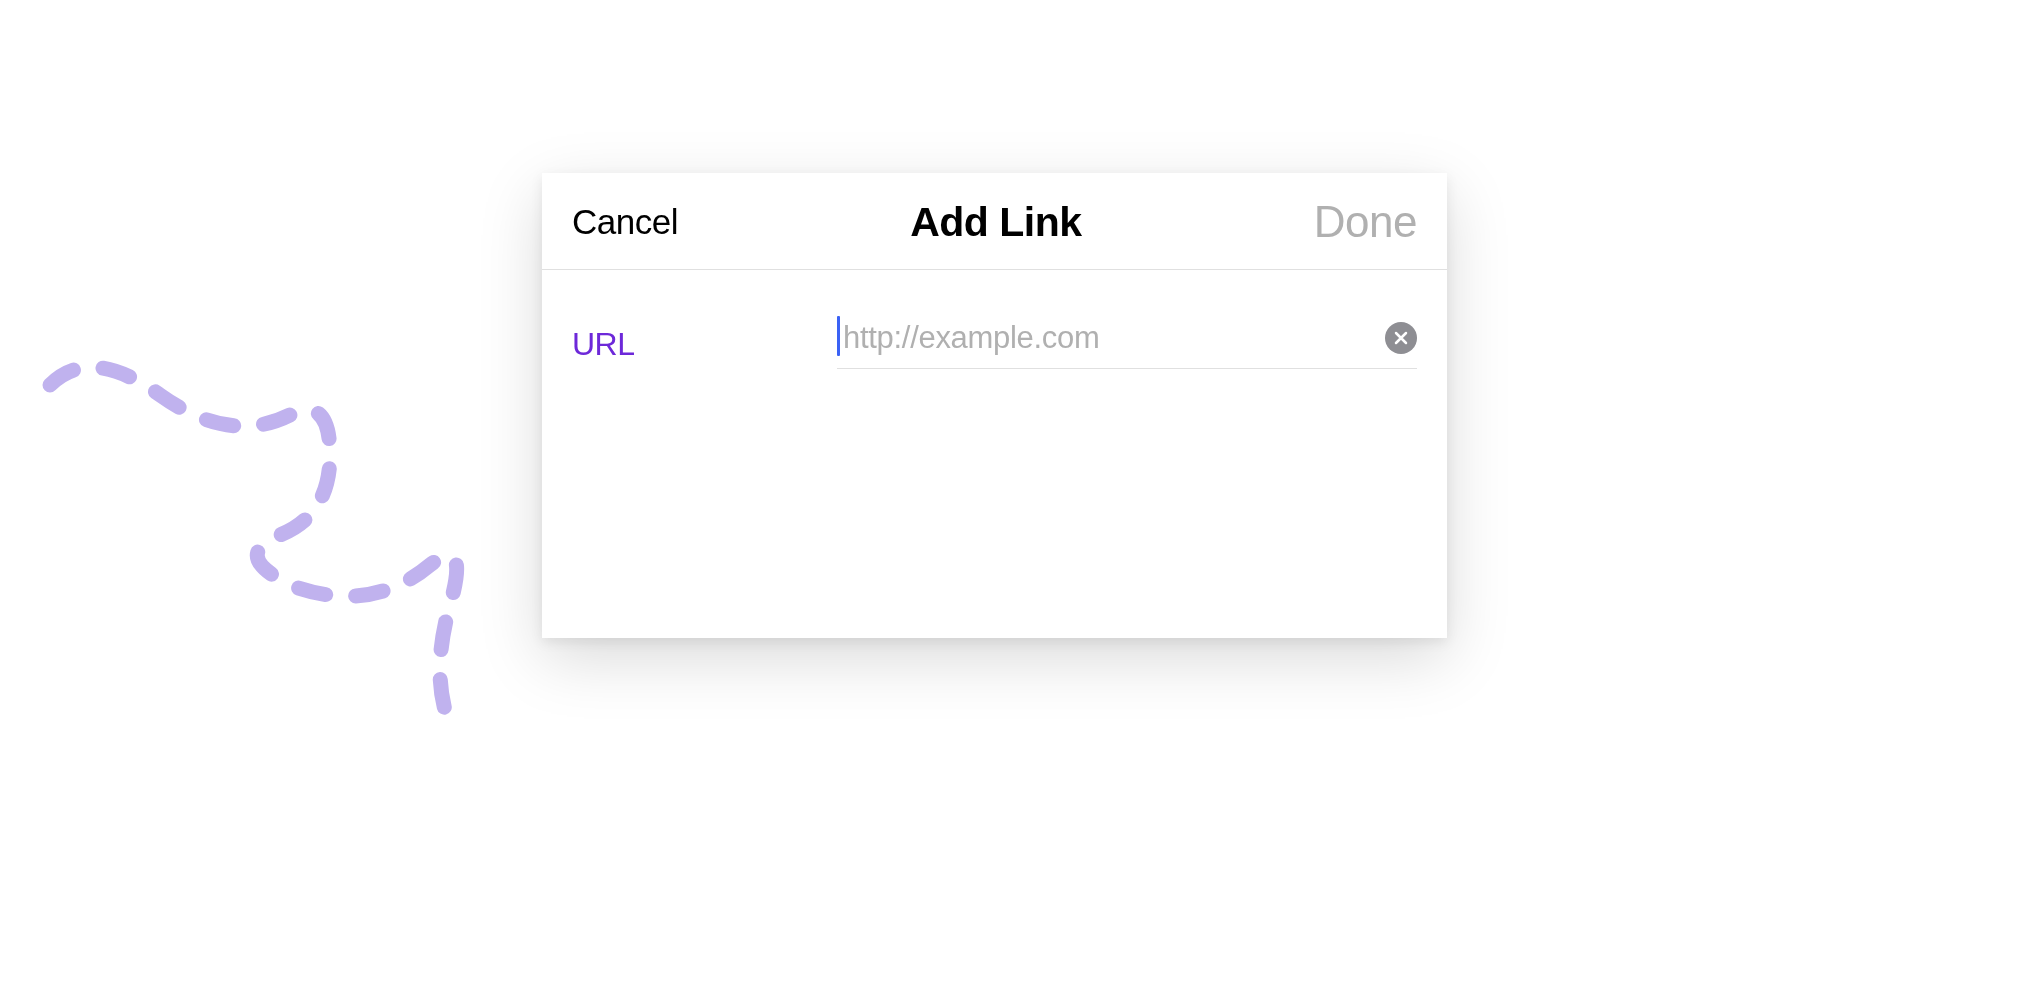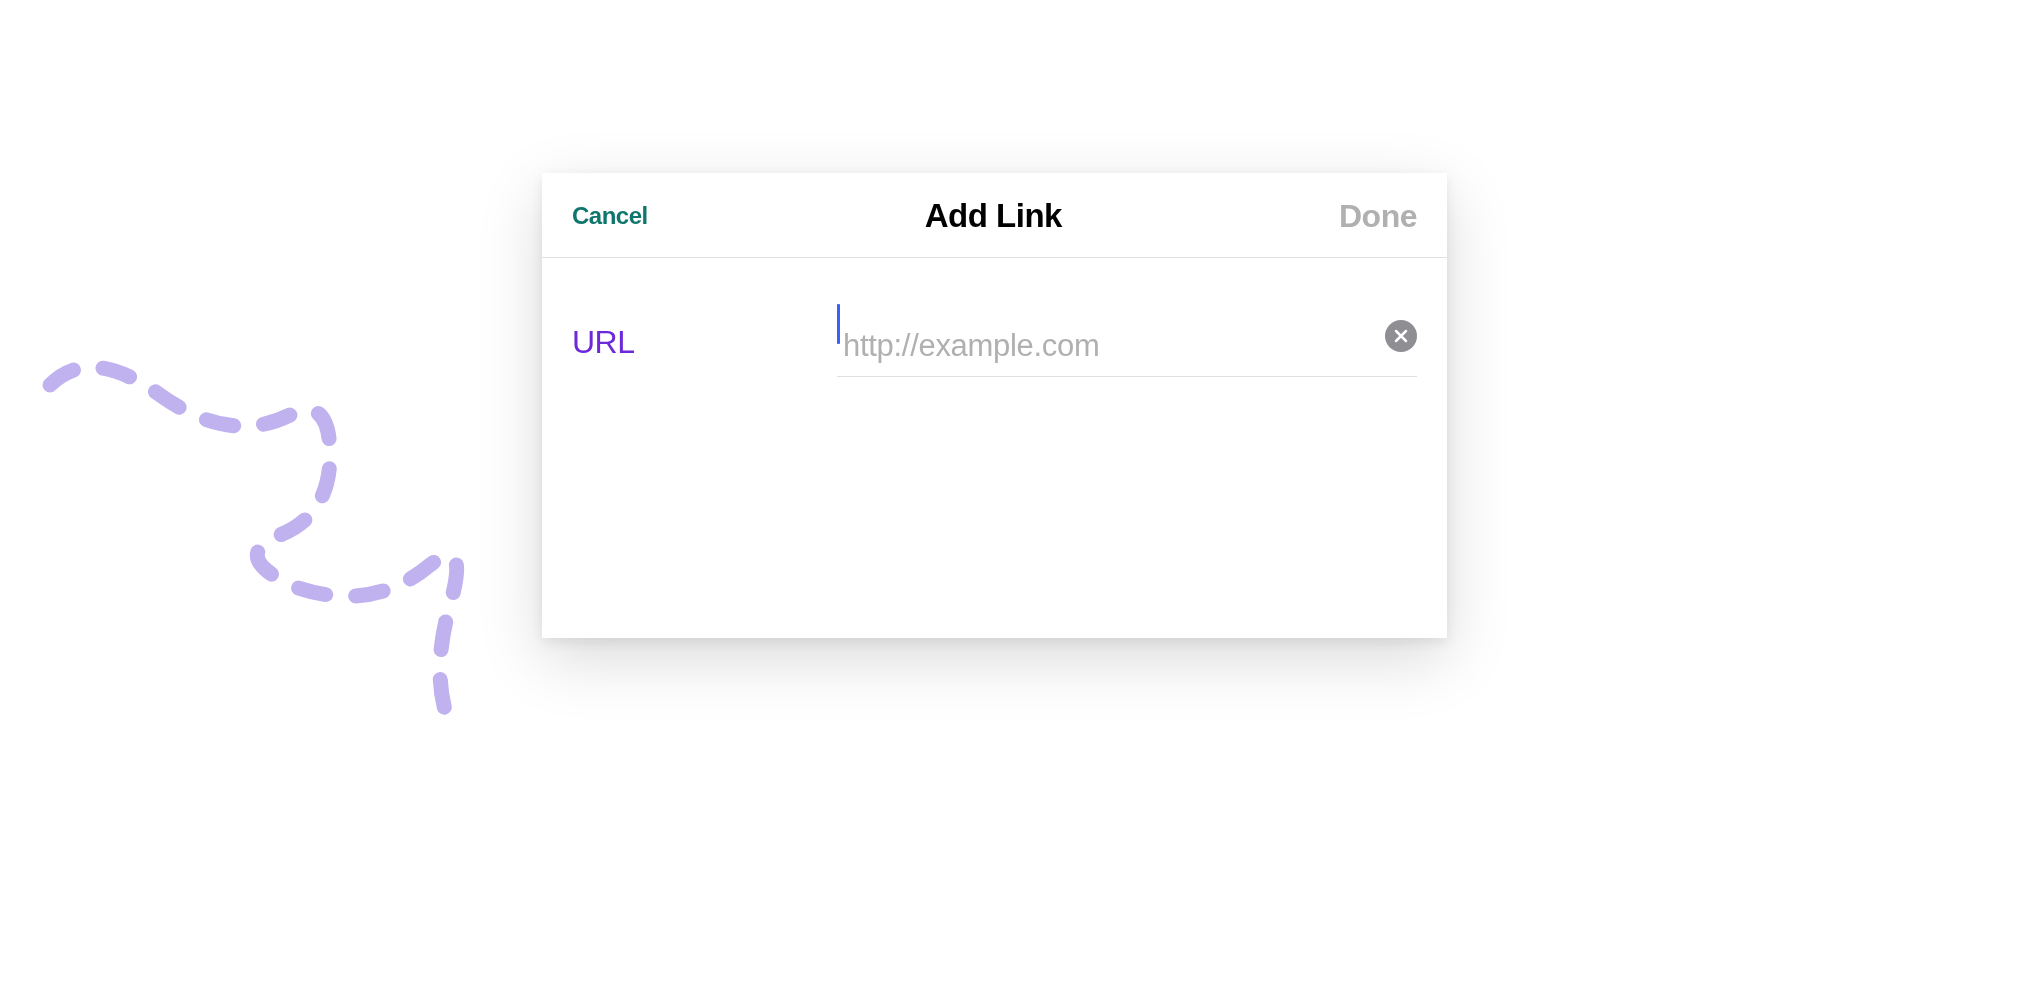--- a/index.html
+++ b/index.html
@@ -37,39 +37,39 @@
     
     .modal-header {
       display: flex;
       align-items: center;
       justify-content: space-between;
       padding: 24px 30px 22px 30px;
       border-bottom: 1px solid #e0e0e0;
     }
     
     .cancel-btn {
-      font-size: 24px;
-      font-weight: 700;
-      color: #0f766e;
+      font-size: 35px;
+      font-weight: 400;
+      color: #000000;
       background: none;
       border: none;
       cursor: pointer;
       letter-spacing: -0.5px;
     }
     
     .modal-title {
-      font-size: 33px;
+      font-size: 41px;
       font-weight: 700;
       color: #000000;
       letter-spacing: -0.5px;
     }
     
     .done-btn {
-      font-size: 32px;
-      font-weight: 700;
+      font-size: 44px;
+      font-weight: 400;
       color: #b0b0b0;
       background: none;
       border: none;
       cursor: pointer;
       letter-spacing: -0.5px;
     }
     
     .modal-body {
       padding: 0 30px;
     }
@@ -101,21 +101,20 @@
     .field-input {
       flex: 1;
       border: none;
       outline: none;
       font-size: 31px;
       font-weight: 400;
       color: #000000;
       background: transparent;
       padding: 0;
       letter-spacing: -0.3px;
-      margin-top: 20px;
     }
     
     .field-input::placeholder {
       color: #b0b0b0;
     }
     
     .text-cursor {
       position: absolute;
       left: 0;
       top: -4px;

